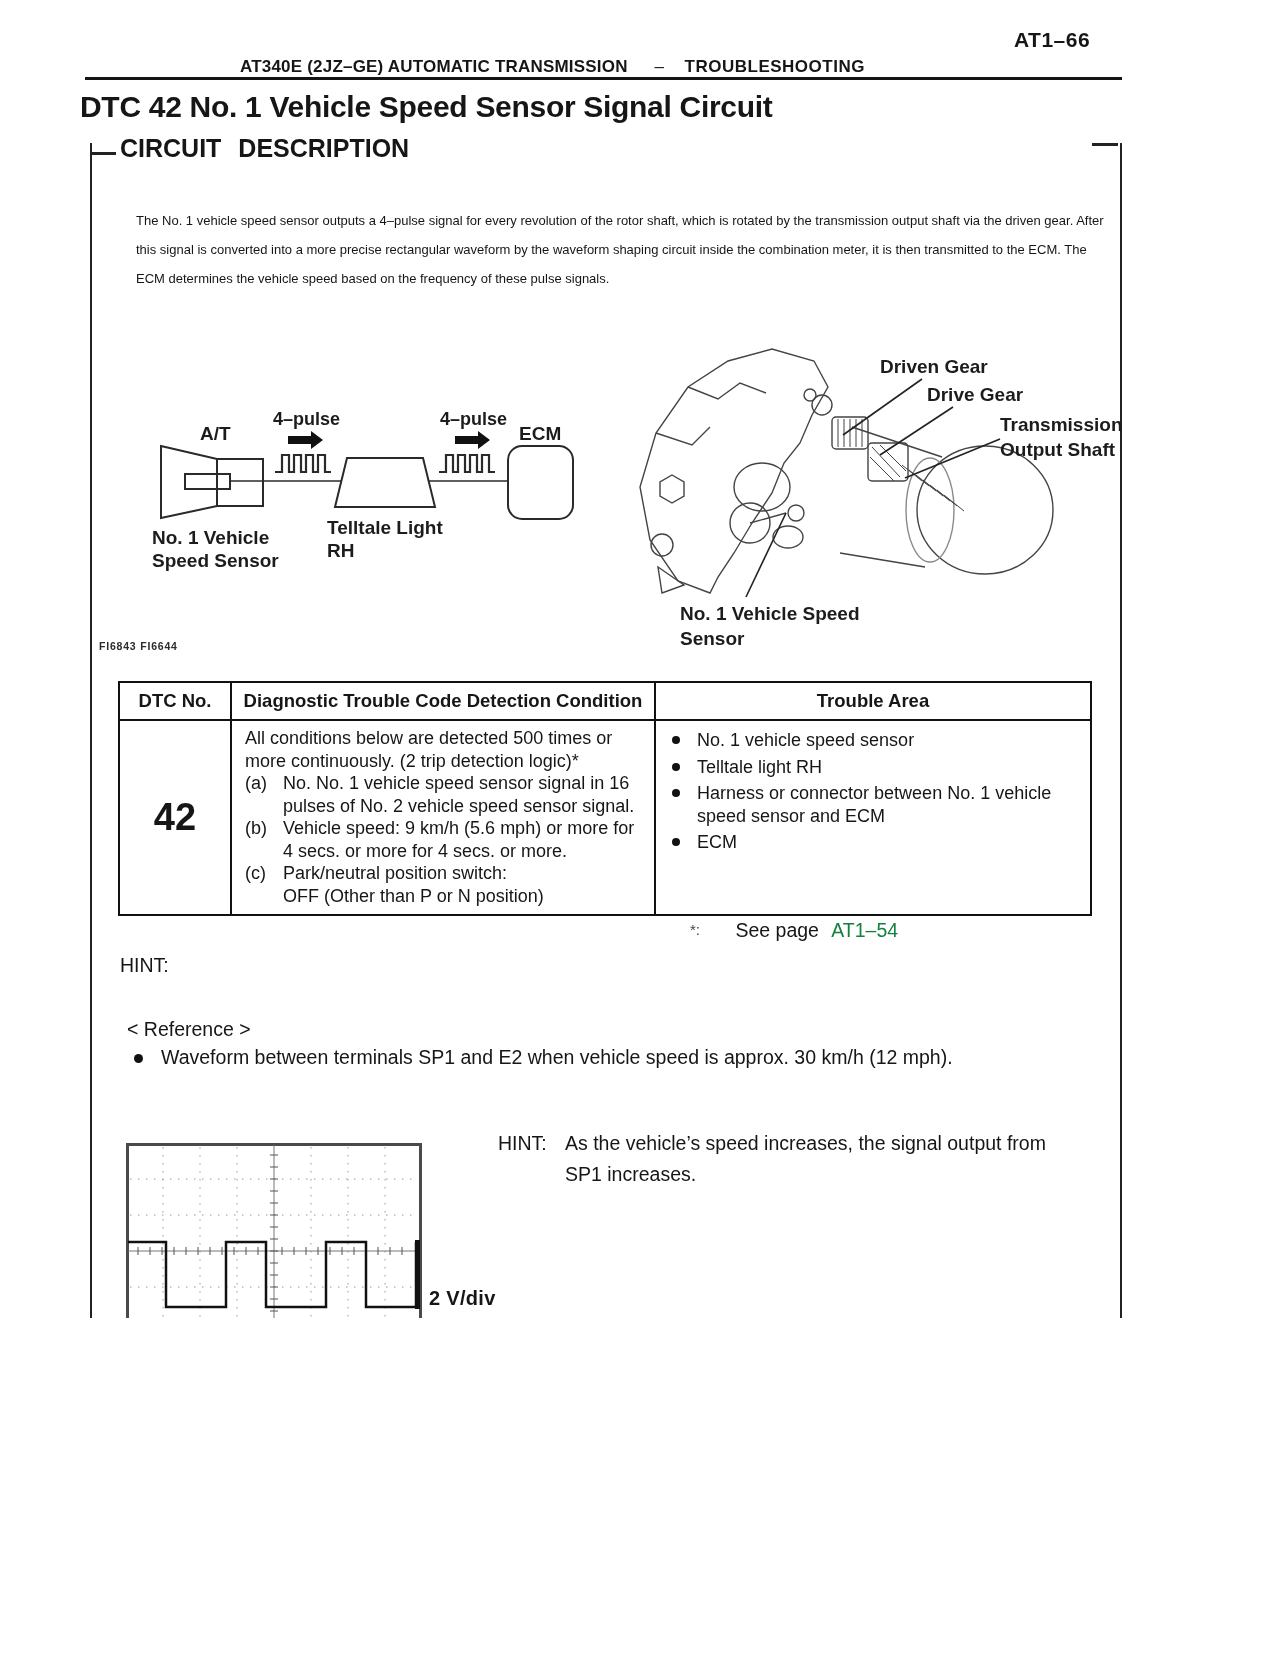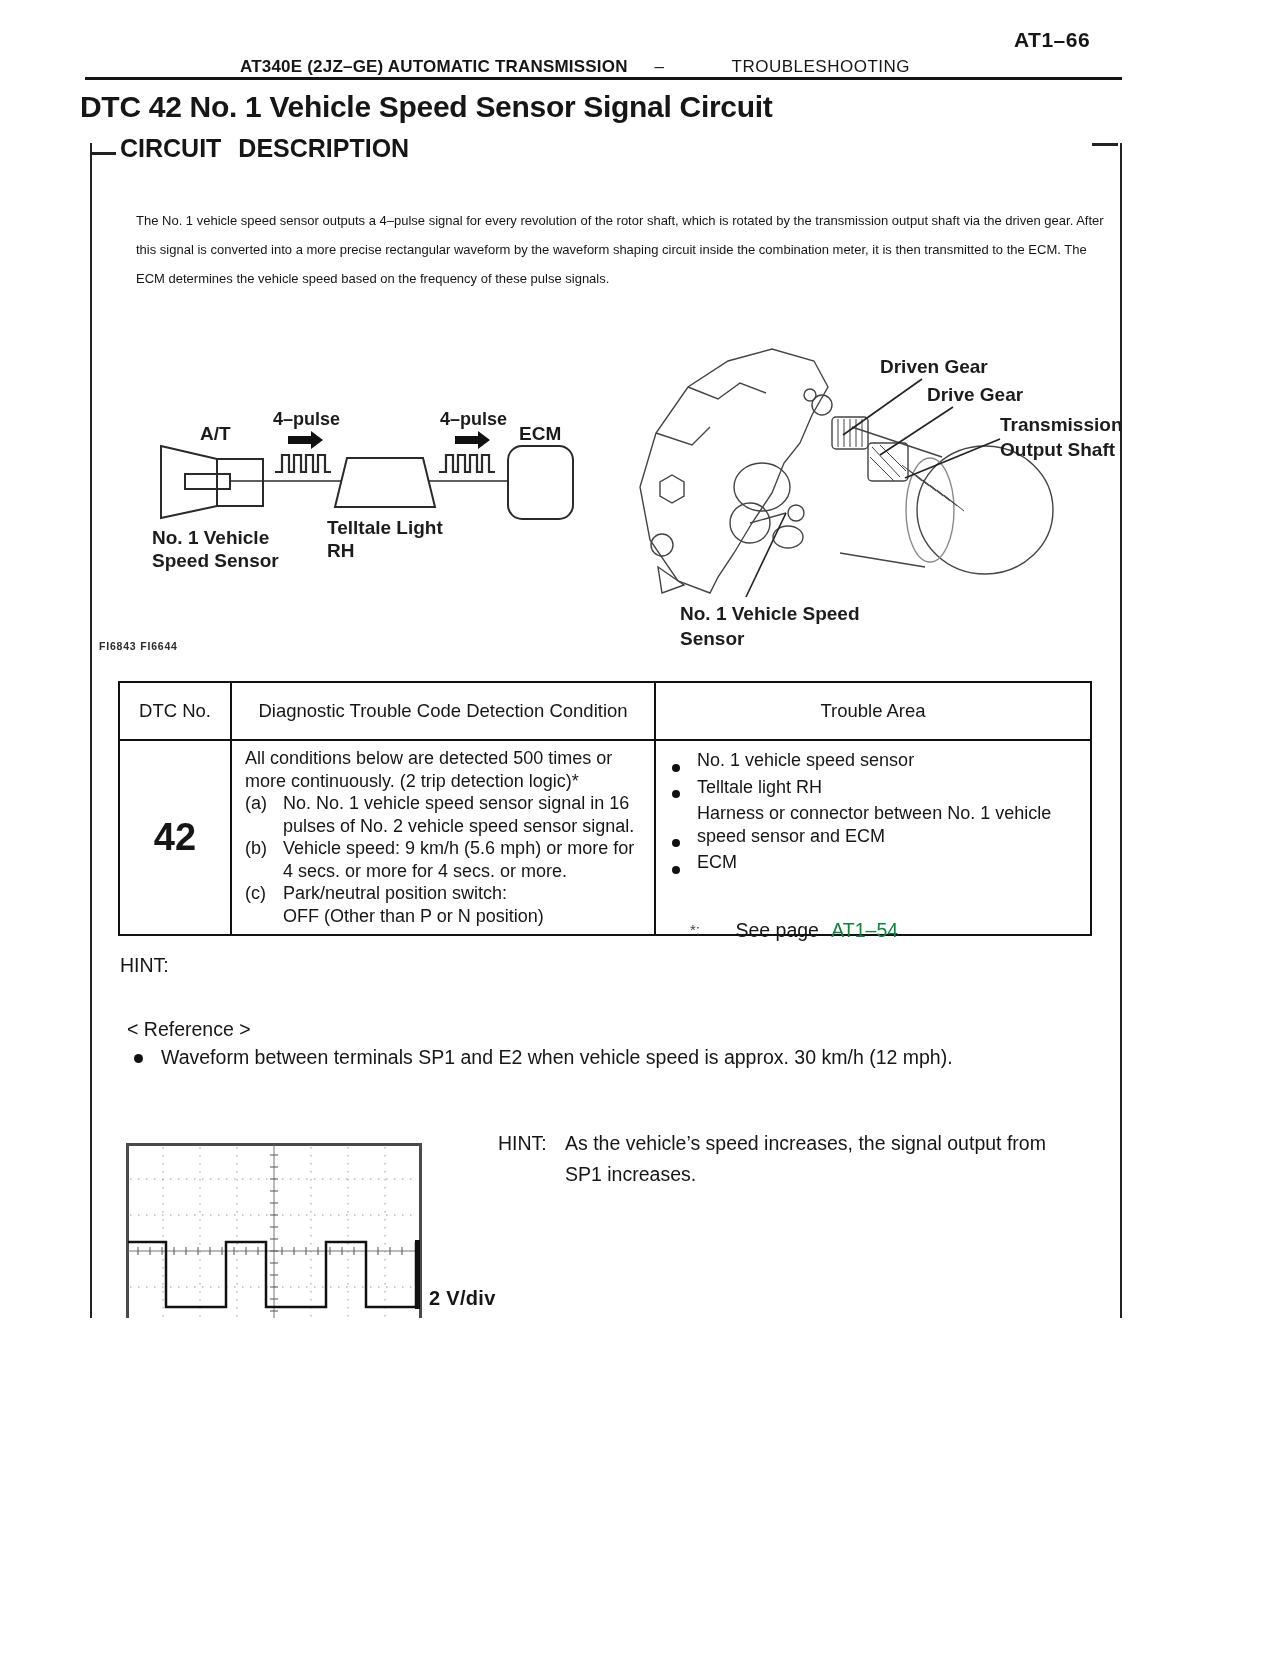--- a/index.html
+++ b/index.html
@@ -3,21 +3,21 @@
 <meta charset="utf-8">
 <style>
   html,body{margin:0;padding:0;background:#ffffff;}
   body{width:1280px;height:1656px;font-family:"Liberation Sans",sans-serif;color:#161616;}
   .page{position:relative;width:1280px;height:1318px;background:#fff;overflow:hidden;}
 
   .page-num{position:absolute;left:1014px;top:28px;font-size:21px;font-weight:bold;letter-spacing:.5px;}
   .doc-header{position:absolute;left:240px;top:57px;font-size:17px;white-space:nowrap;}
   .dh-title{font-weight:bold;letter-spacing:.2px;}
   .dh-sep{margin:0 16px 0 22px;}
-  .dh-section{font-weight:normal;letter-spacing:.5px;margin-left:47px;}
+  .dh-section{font-weight:bold;letter-spacing:.5px;}
   .rule{position:absolute;left:85px;top:77px;width:1037px;height:3px;background:#151515;}
 
   .title{position:absolute;left:80px;top:90px;margin:0;font-size:30px;font-weight:bold;letter-spacing:-.3px;white-space:nowrap;}
 
   .box{position:absolute;left:90px;top:143px;width:1028px;height:1317px;border-left:2px solid #222;border-right:2px solid #222;border-bottom:2px solid #222;}
   .tick{position:absolute;height:3px;background:#222;}
   .tick-l{left:90px;top:152px;width:26px;}
   .tick-r{left:1092px;top:143px;width:26px;}
 
   .section-heading{position:absolute;left:120px;top:134px;margin:0;font-size:25px;font-weight:bold;word-spacing:10px;background:#fff;padding-right:14px;}
@@ -27,28 +27,28 @@
   .block-diagram{position:absolute;left:115px;top:350px;}
   .trans-illus{position:absolute;left:600px;top:335px;}
   svg text{font-family:"Liberation Sans",sans-serif;font-weight:bold;fill:#1c1c1c;}
 
   .fig-code{position:absolute;font-size:10.5px;font-weight:bold;color:#2b2b2b;letter-spacing:.8px;}
   .fig-code-1{left:99px;top:640px;}
   .fig-code-2{left:99px;top:1391px;}
 
   .dtc-table{position:absolute;left:118px;top:681px;width:974px;border-collapse:collapse;table-layout:fixed;}
   .dtc-table th,.dtc-table td{border:2.4px solid #111;background:#fff;}
-  .dtc-table th{font-size:18.5px;font-weight:normal;text-align:center;padding:17px 2px;}
+  .dtc-table th{font-size:18.5px;font-weight:bold;text-align:center;padding:7px 2px;}
   td.dtc-no{font-size:38px;font-weight:bold;text-align:center;vertical-align:middle;}
   td.cond{padding:6px 6px 7px 13px;vertical-align:top;font-size:18px;line-height:22.5px;border-radius:14px;}
   .cond-item{display:flex;}
   .cond-item .m{width:38px;flex:none;}
   .cond-item .t{flex:1;white-space:pre-line;}
   td.trouble{padding:8px 8px 8px 12px;vertical-align:top;font-size:18px;line-height:22.5px;}
-  .t-item{display:flex;margin-bottom:4px;align-items:flex-end;}
+  .t-item{display:flex;margin-bottom:4px;}
   .dot{width:8px;height:8px;border-radius:50%;background:#111;flex:none;margin:7px 17px 0 4px;}
   .ref-dot{width:9px;height:9px;border-radius:50%;background:#111;flex:none;margin:8px 18px 0 6px;}
 
   .footnote{position:absolute;left:690px;top:919px;font-size:19.5px;white-space:nowrap;}
   .fn-marker{font-size:15px;color:#444;margin-right:30px;vertical-align:2px;}
   .fn-text{margin-right:8px;}
   .fn-link{color:#15803d;text-decoration:none;cursor:pointer;}
 
   .hint{position:absolute;display:flex;font-size:19.5px;line-height:31px;}
   .hint1{left:120px;top:950px;width:900px;}

